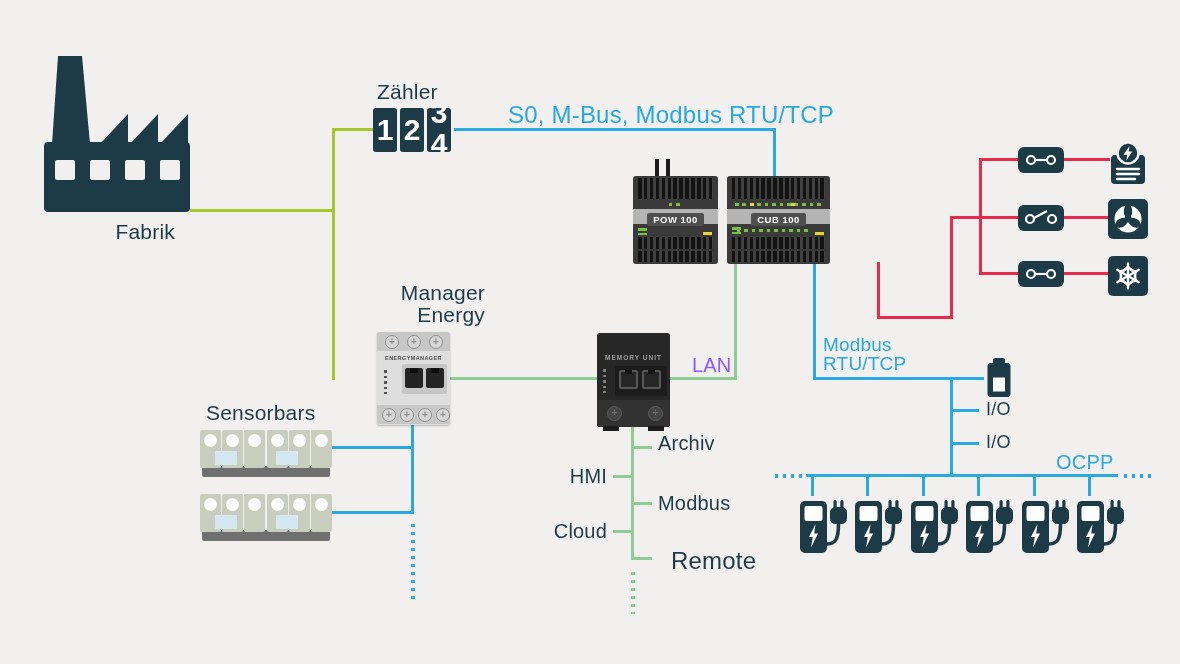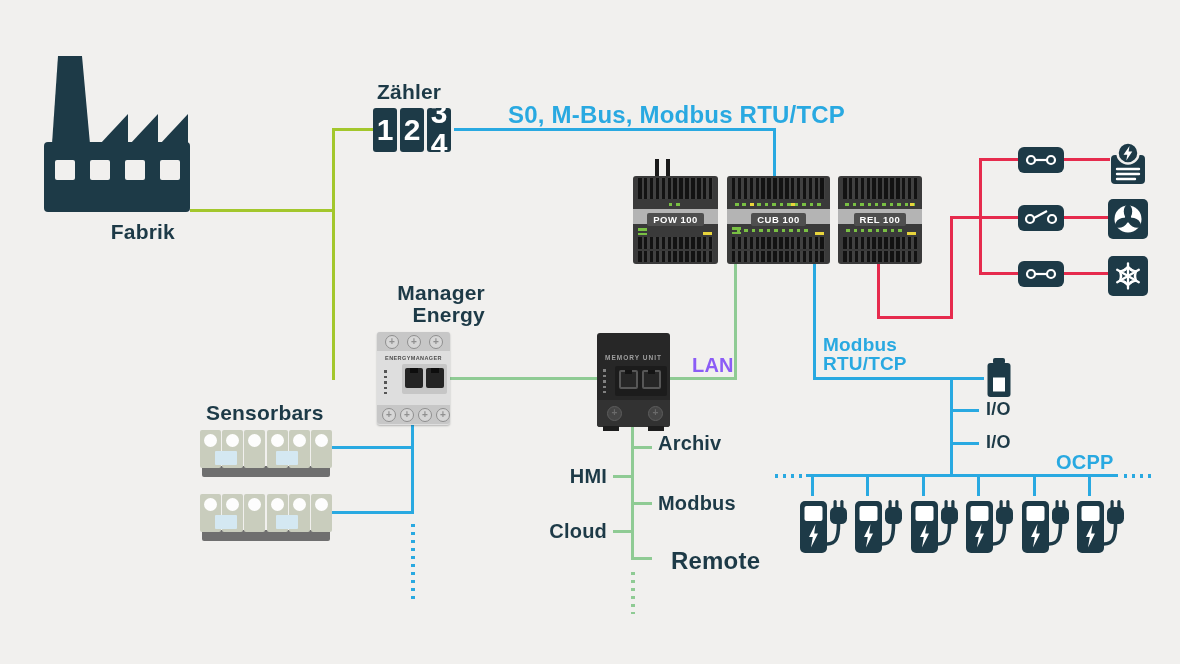--- a/index.html
+++ b/index.html
@@ -9,21 +9,21 @@
   
   .h{position:absolute;height:3px;}
   .v{position:absolute;width:3px;}
   .green{background:#a3c72c;}
   .pale{background:#8fcb94;}
   .blue{background:#29a9e1;}
   .red{background:#e62b4d;}
   .dots-v{position:absolute;width:3.5px;background-image:repeating-linear-gradient(180deg,var(--c) 0 3.5px,transparent 3.5px 8px);}
   .dots-h{position:absolute;height:3.5px;background-image:repeating-linear-gradient(90deg,var(--c) 0 3.5px,transparent 3.5px 8px);}
   
-  .lbl{position:absolute;font-weight:700;color:#1d3a47;font-size:21px;letter-spacing:.2px;white-space:nowrap;}
+  .lbl{position:absolute;font-weight:400;color:#1d3a47;font-size:21px;letter-spacing:.2px;white-space:nowrap;}
   .lbl.blue-t{color:#29a9e1;background:none;}
   .lbl.pale-t{color:#8b5cf6;background:none;}
   .center{text-align:right;}
   .right{text-align:right;}
   
   .ccard{position:absolute;width:24px;height:44px;background:#1d3a47;border-radius:3px;color:#fff;
          font-weight:700;font-size:30px;line-height:44px;text-align:center;overflow:hidden;}
   .rolltop{position:absolute;top:-17px;left:0;right:0;text-align:center;line-height:44px;}
   .rollbot{position:absolute;bottom:-14px;left:0;right:0;text-align:center;line-height:44px;}
   
@@ -168,32 +168,20 @@
     <div class="band">
       <span class="chip">CUB 100</span>
     </div>
     <div class="ledrow" style="left:10%;right:20%;top:53px;"></div>
     <div class="gstack" style="left:5%;top:51px;"></div>
     <div class="ydash" style="right:6%;top:56px;width:9px;"></div>
     <div class="slots slots-b1"></div>
     <div class="slots slots-b2"></div>
   </div>
 
-  <div class="module" style="left:838px;top:176px;width:84px;height:88px;">
-    <div class="slots slots-t"></div>
-    <div class="ledrow" style="left:8%;right:8%;top:27px;"></div>
-    <div class="ydash" style="right:10%;top:27px;width:4px;"></div>
-    <div class="band">
-      <span class="chip">REL 100</span>
-    </div>
-    <div class="ledrow" style="left:10%;right:22%;top:53px;"></div>
-    <div class="ydash" style="right:7%;top:56px;width:9px;"></div>
-    <div class="slots slots-b1"></div>
-    <div class="slots slots-b2"></div>
-  </div>
 
   <div class="lbl center" style="left:340px;top:282px;width:145px;line-height:22px;">
     <div>Manager</div>
     <div>Energy</div>
   </div>
   <div class="em">
     <div class="em-band" style="top:0;border-radius:3px 3px 0 0;">
       <div class="screw" style="left:8px;top:3px;"></div>
       <div class="screw" style="left:30px;top:3px;"></div>
       <div class="screw" style="left:52px;top:3px;"></div>

